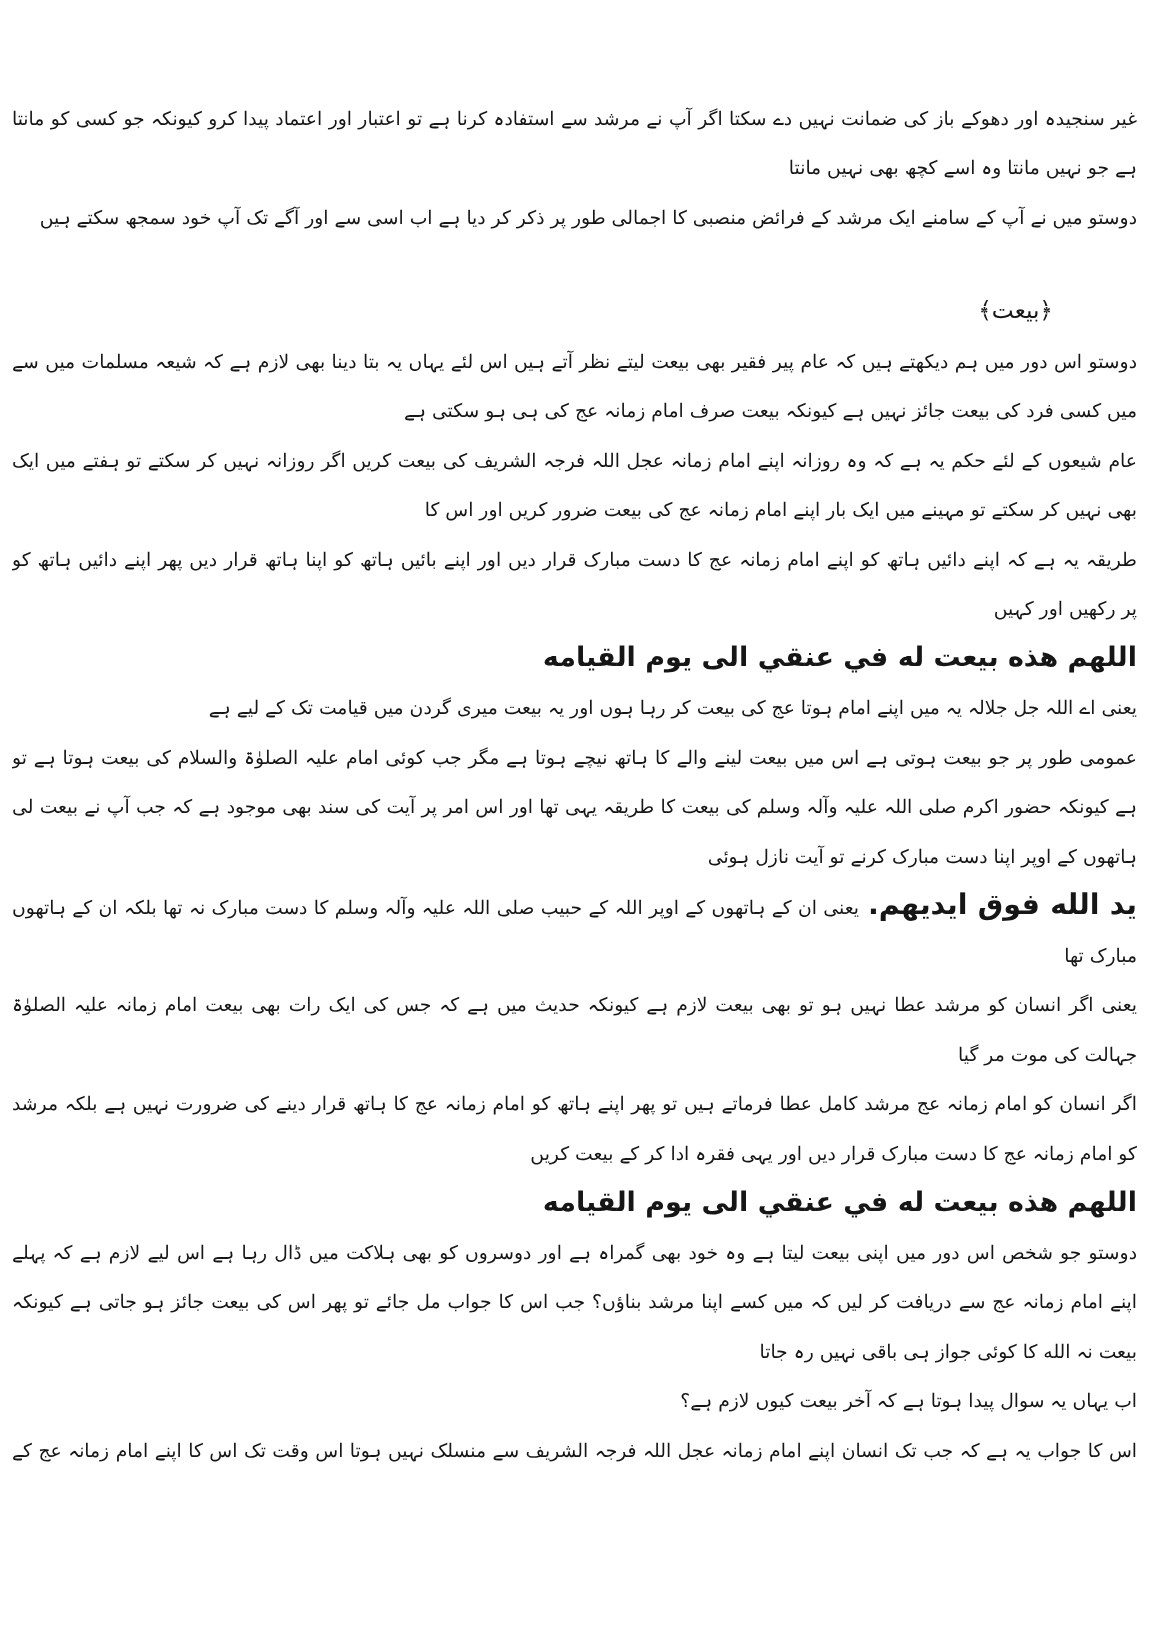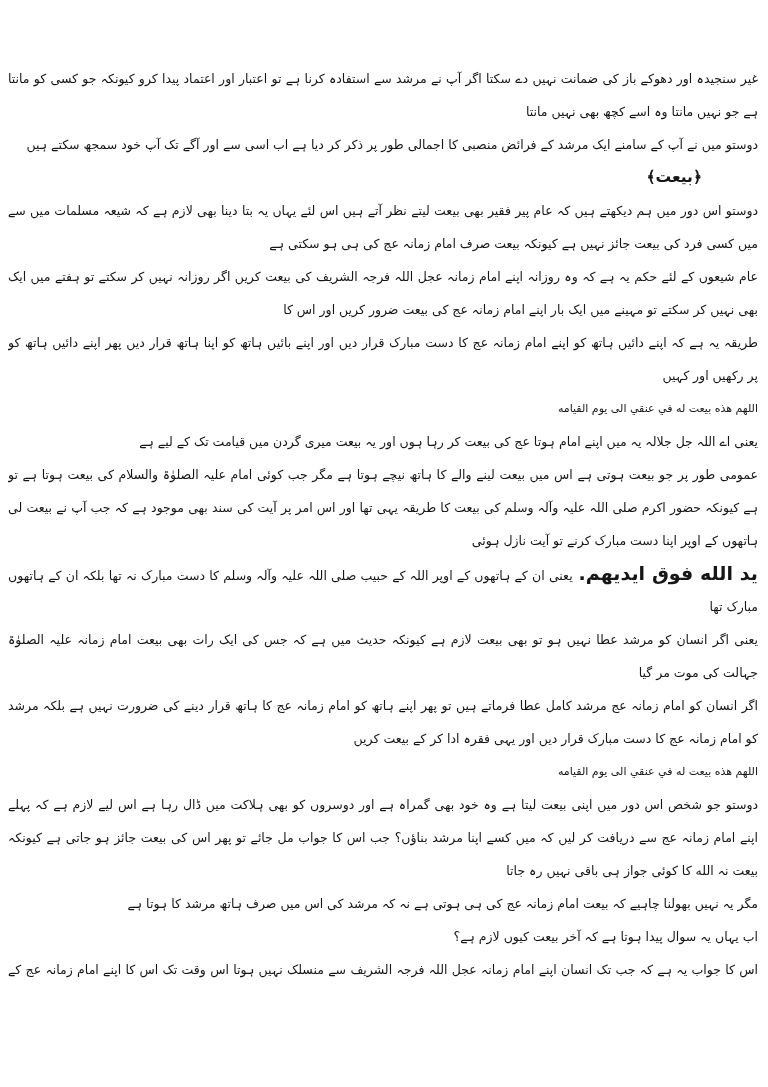--- a/index.html
+++ b/index.html
@@ -27,29 +27,30 @@
     overflow: hidden;
     text-align: right;
     white-space: nowrap;
   }
   .line.justify {
     white-space: normal;
     text-align: justify;
     text-align-last: justify;
   }
   .line.heading {
-    font-weight: bold;
+    font-weight: normal;
     font-size: 15.5px;
     padding-left: 0;
     padding-right: 56px;
     letter-spacing: 1px;
+    margin-top: 30px;
   }
   .line.arabic {
-    font-weight: normal;
-    font-size: 11px;
+    font-weight: bold;
+    font-size: 18px;
   }
   .verse {
     font-weight: bold;
     font-size: 19px;
     padding-left: 6px;
   }
 </style>
 </head>
 <body>
 
@@ -72,16 +73,15 @@
     <div class="line justify"><b class="verse">يد الله فوق ايديهم.</b><span>یعنی ان کے ہاتھوں کے اوپر اللہ کے حبیب صلی اللہ علیہ وآلہ وسلم کا دست مبارک نہ تھا بلکہ ان کے ہاتھوں کے اوپر اللہ کا دست</span></div>
     <div class="line end"><span>مبارک تھا</span></div>
     <div class="line justify"><span>یعنی اگر انسان کو مرشد عطا نہیں ہو تو بھی بیعت لازم ہے کیونکہ حدیث میں ہے کہ جس کی ایک رات بھی بیعت امام زمانہ علیہ الصلوٰۃ والسلام سے خالی گزری وہ</span></div>
     <div class="line end"><span>جہالت کی موت مر گیا</span></div>
     <div class="line justify"><span>اگر انسان کو امام زمانہ عج مرشد کامل عطا فرماتے ہیں تو پھر اپنے ہاتھ کو امام زمانہ عج کا ہاتھ قرار دینے کی ضرورت نہیں ہے بلکہ مرشد کامل کے دست مبارک</span></div>
     <div class="line end"><span>کو امام زمانہ عج کا دست مبارک قرار دیں اور یہی فقرہ ادا کر کے بیعت کریں</span></div>
     <div class="line arabic"><span>اللهم هذه بيعت له في عنقي الى يوم القيامه</span></div>
     <div class="line justify"><span>دوستو جو شخص اس دور میں اپنی بیعت لیتا ہے وہ خود بھی گمراہ ہے اور دوسروں کو بھی ہلاکت میں ڈال رہا ہے اس لیے لازم ہے کہ پہلے مرشد کے بارے میں</span></div>
     <div class="line justify"><span>اپنے امام زمانہ عج سے دریافت کر لیں کہ میں کسے اپنا مرشد بناؤں؟ جب اس کا جواب مل جائے تو پھر اس کی بیعت جائز ہو جاتی ہے کیونکہ اس کے بعد</span></div>
     <div class="line end"><span>بیعت نہ الله کا کوئی جواز ہی باقی نہیں رہ جاتا</span></div>
-    <div class="line end"><span>مگر یہ نہیں بھولنا چاہیے کہ بیعت امام زمانہ عج کی ہی ہوتی ہے نہ کہ مرشد کی اس میں صرف ہاتھ مرشد کا ہوتا ہے</span></div>
     <div class="line end"><span>اب یہاں یہ سوال پیدا ہوتا ہے کہ آخر بیعت کیوں لازم ہے؟</span></div>
     <div class="line justify"><span>اس کا جواب یہ ہے کہ جب تک انسان اپنے امام زمانہ عجل اللہ فرجہ الشریف سے منسلک نہیں ہوتا اس وقت تک اس کا اپنے امام زمانہ عج کے روحانی فیوض سے</span></div>
   </div>
 
 </body></html>

